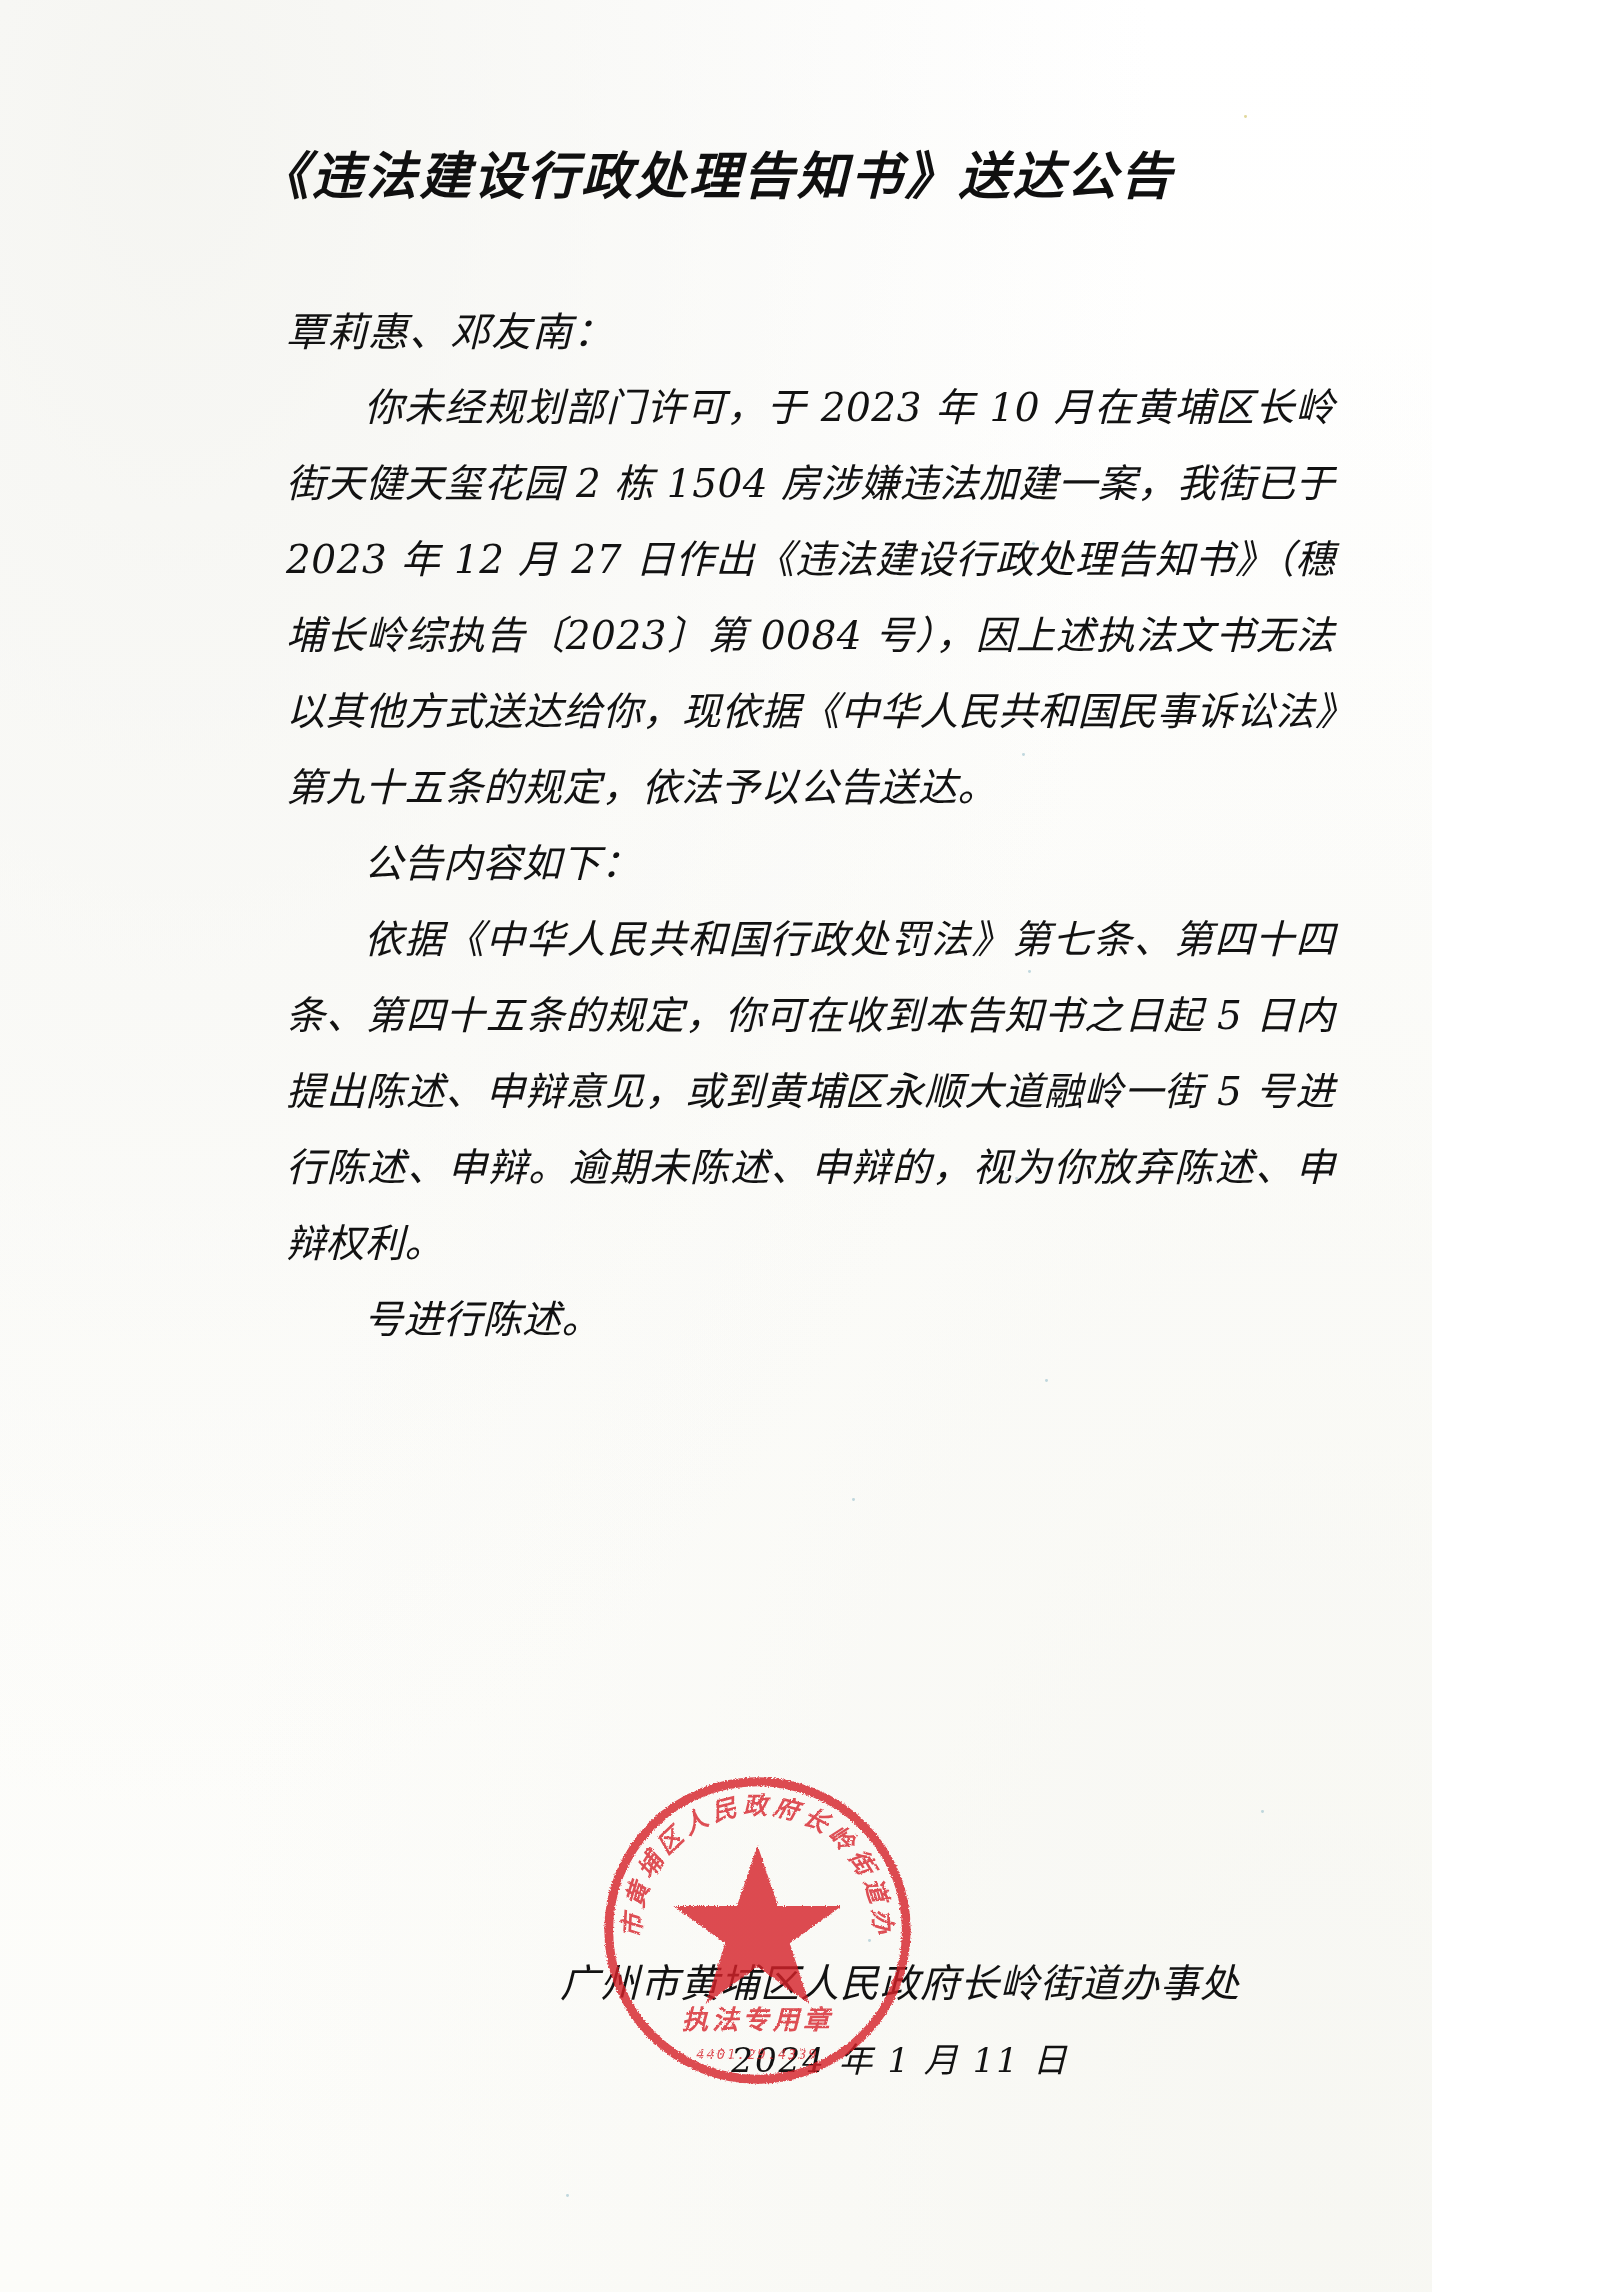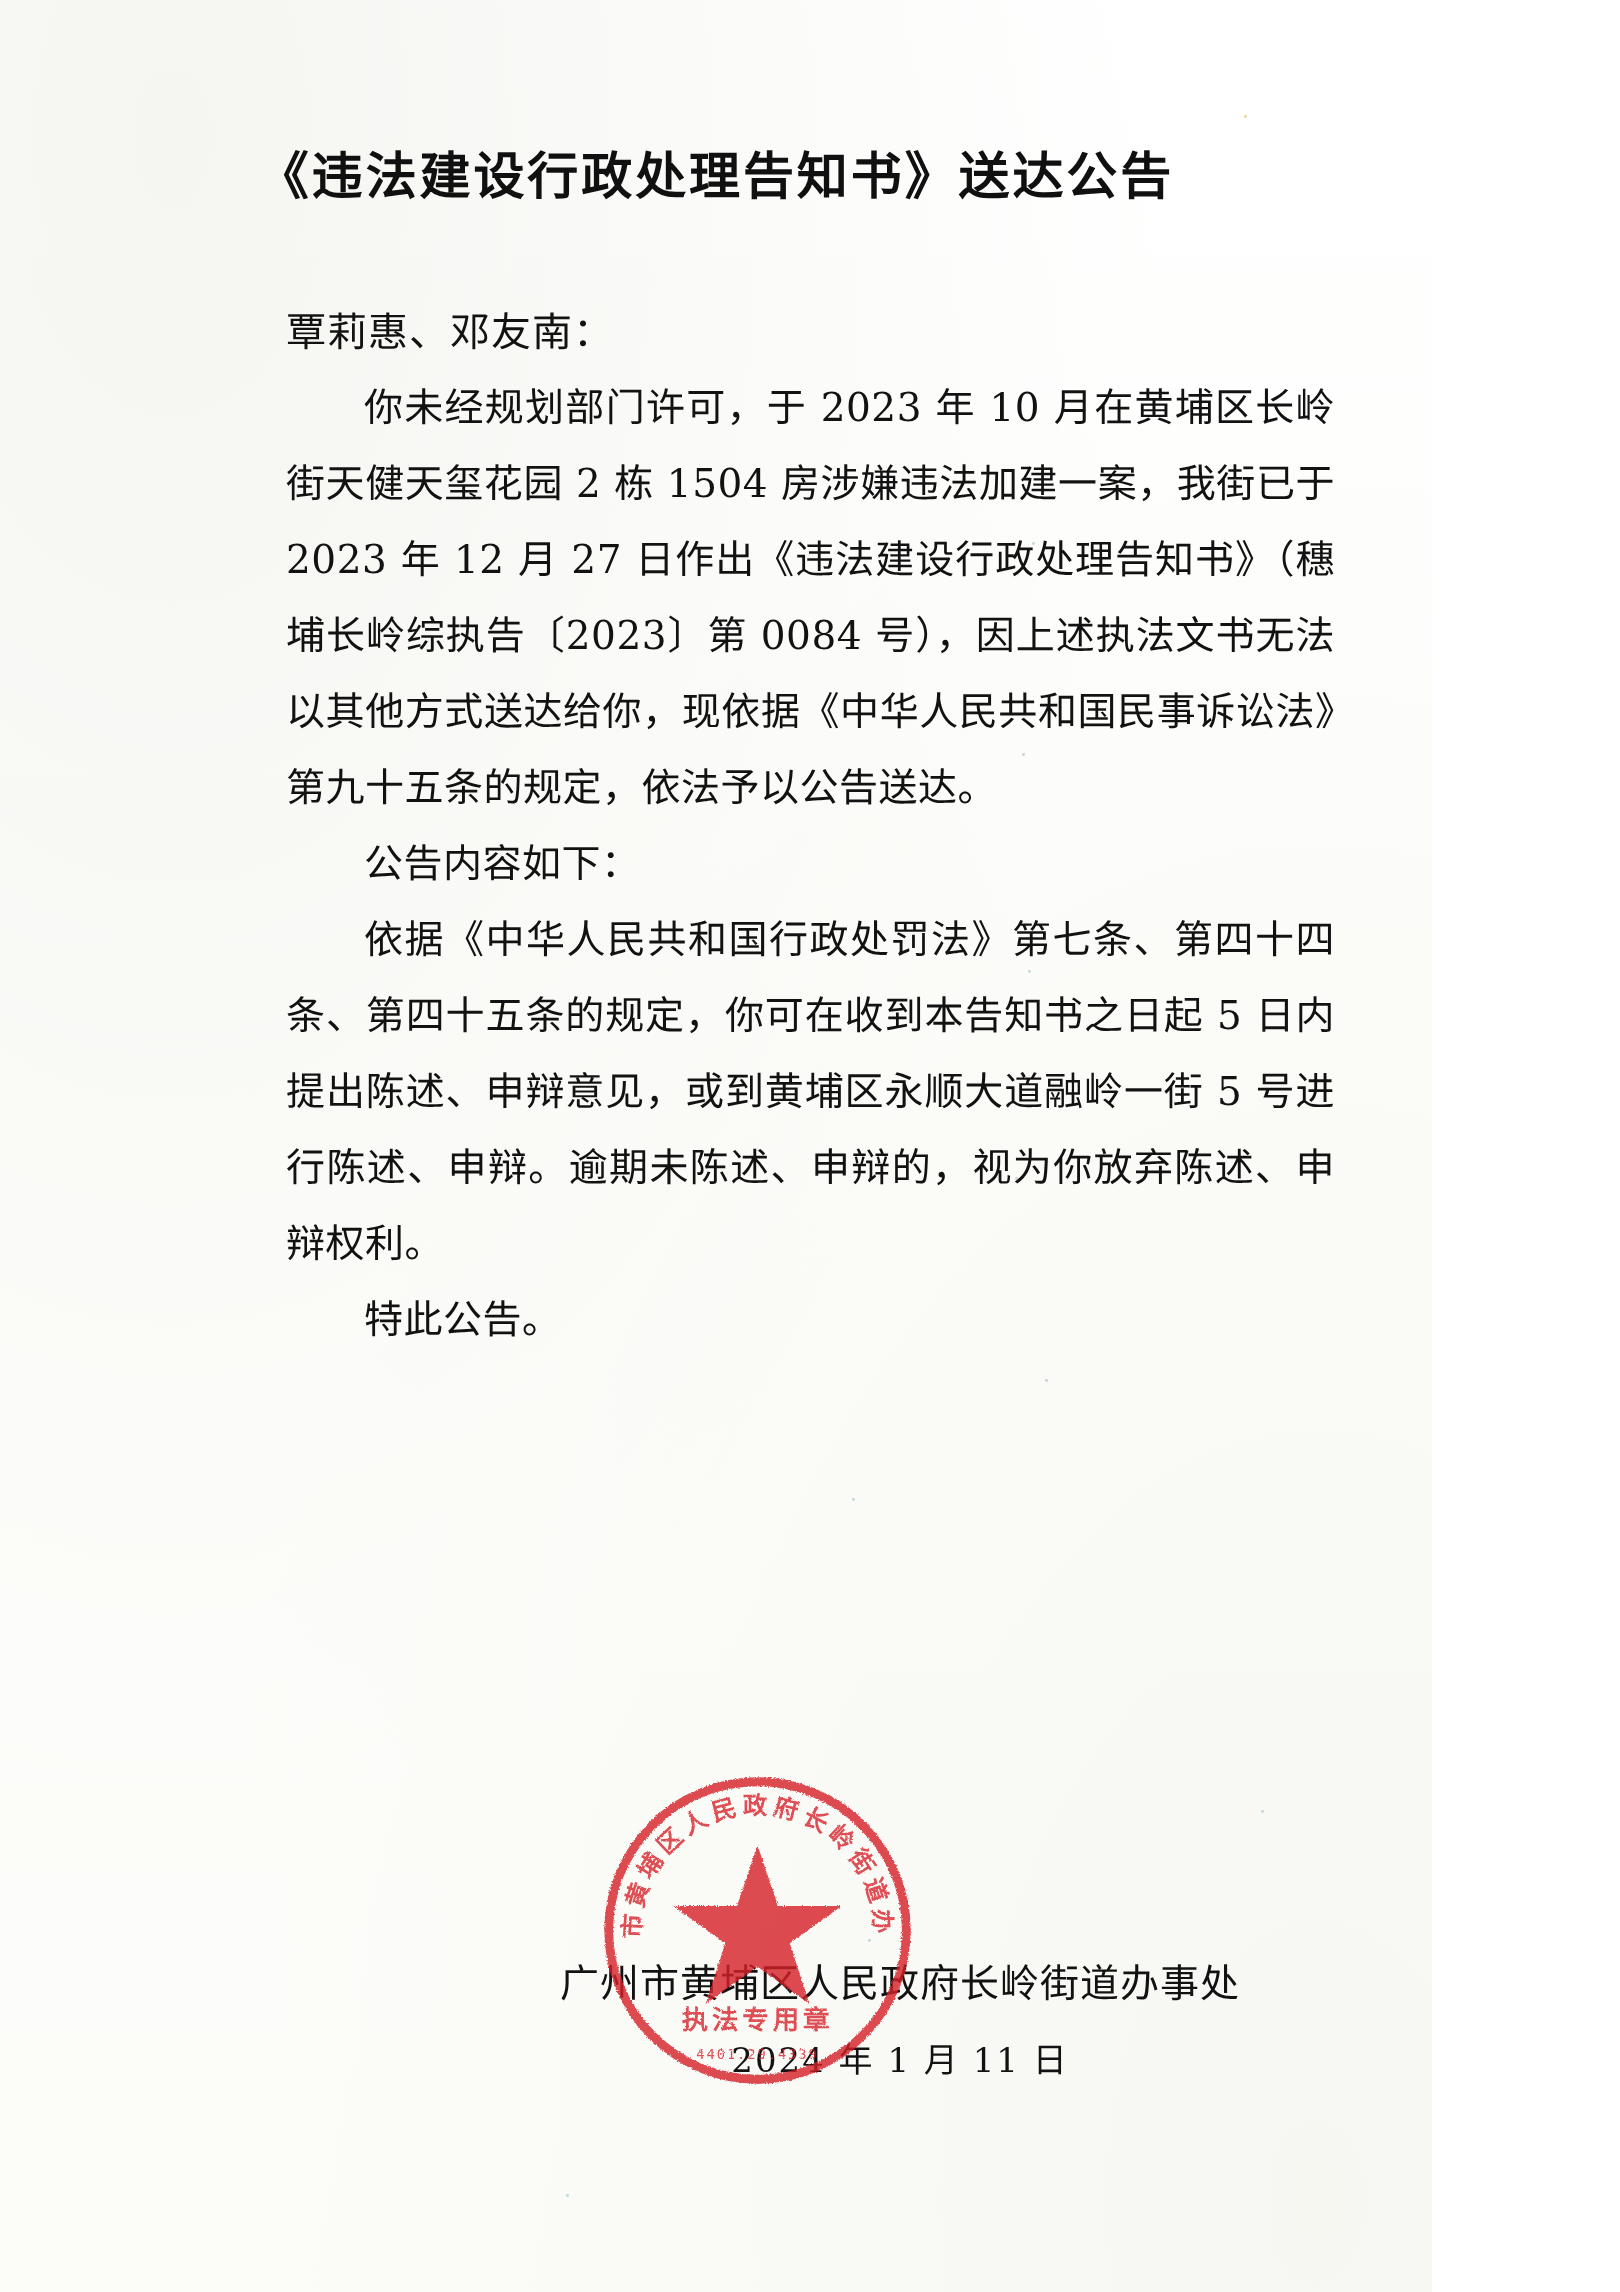--- a/index.html
+++ b/index.html
@@ -10,20 +10,21 @@
   }
   body {
     font-family: "DejaVu Serif", "Liberation Serif", serif;
   }
   .page {
     position: relative;
     width: 1432px;
     height: 2293px;
     background: #0f766e;
     overflow: hidden;
+    font-style: italic;
   }
   
   .page::before {
     content: "";
     position: absolute;
     inset: 0;
     background:
       radial-gradient(ellipse at 12% 6%, rgba(244,244,240,0.9) 0%, rgba(255,255,255,0) 55%),
       radial-gradient(ellipse at 92% 96%, rgba(246,246,241,0.85) 0%, rgba(255,255,255,0) 60%),
       linear-gradient(180deg, #ffffff 0%, #fdfdfb 45%, #fcfcf9 100%);
@@ -118,21 +119,21 @@
 
       <div class="salutation">覃莉惠、邓友南：</div>
 
       <p class="para">你未经规划部门许可，于 2023 年 10 月在黄埔区长岭街天健天玺花园 2 栋 1504 房涉嫌违法加建一案，我街已于 2023 年 12 月 27 日作出《违法建设行政处理告知书》（穗埔长岭综执告〔2023〕第 0084 号），因上述执法文书无法以其他方式送达给你，现依据《中华人民共和国民事诉讼法》第九十五条的规定，依法予以公告送达。</p>
 
       <p class="para">公告内容如下：</p>
 
 
       <p class="para">依据《中华人民共和国行政处罚法》第七条、第四十四条、第四十五条的规定，你可在收到本告知书之日起 5 日内提出陈述、申辩意见，或到黄埔区永顺大道融岭一街 5 号进行陈述、申辩。逾期未陈述、申辩的，视为你放弃陈述、申辩权利。</p>
 
-      <p class="para">特此公告。</p>
+      <p class="para">号进行陈述。</p>
 
     </div>
 
     <div class="sign-block">
       <div>广州市黄埔区人民政府长岭街道办事处</div>
       <div class="sign-date">2024 年 1 月 11 日</div>
     </div>
 
     <div class="seal">
       <svg viewBox="0 0 330 330" xmlns="http://www.w3.org/2000/svg">

